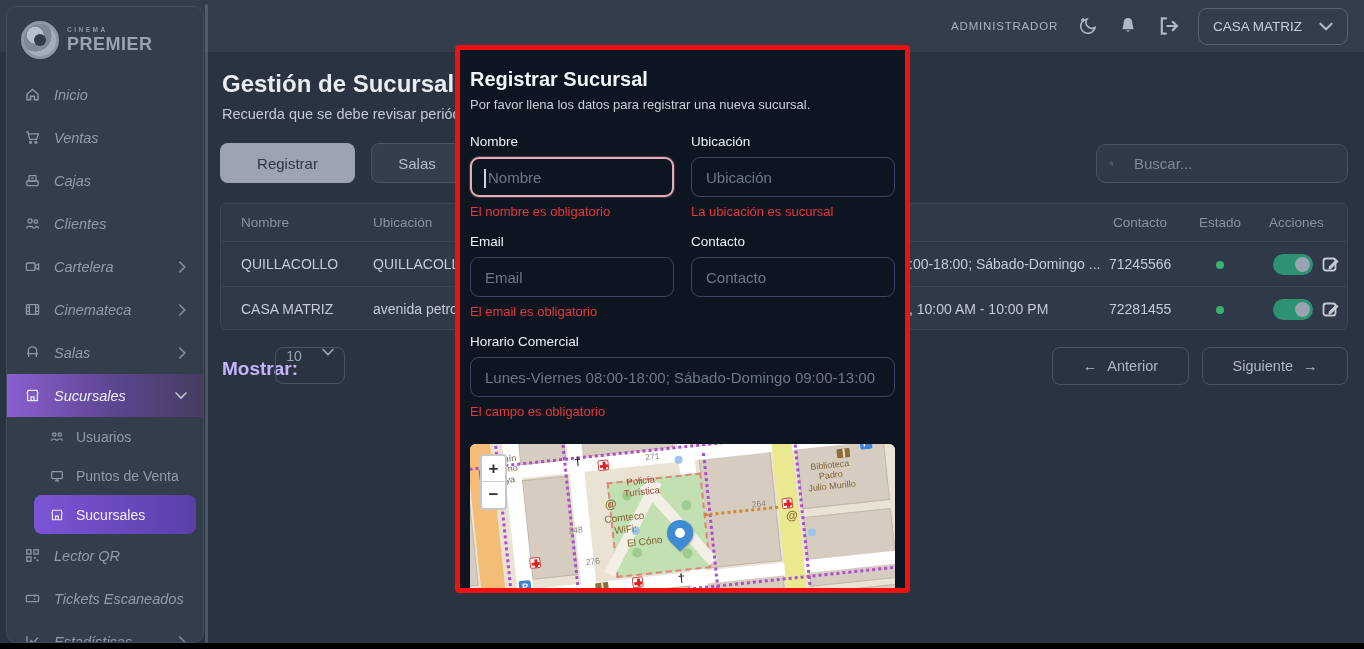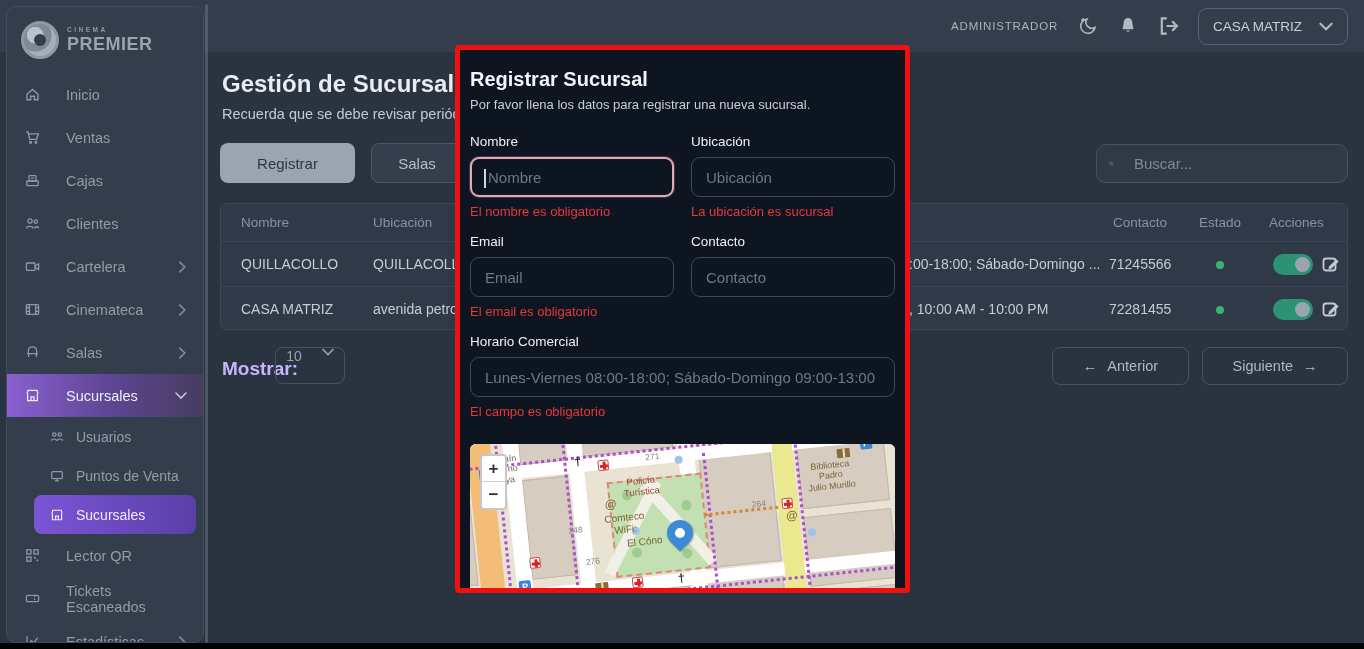--- a/index.html
+++ b/index.html
@@ -23,21 +23,21 @@
   .sidebar { position:absolute; left:6px; top:6px; width:198px; height:637px; background:#333d4c;
     border:1px solid #414c5c; border-radius:10px; z-index:5; overflow:hidden; }
   .brand { display:flex; align-items:center; gap:8px; padding:14px 0 6px 14px; }
   .brand-disc { width:38px; height:38px; border-radius:50%;
     background:radial-gradient(circle at 35% 35%, #b9c1cc 0 28%, #7f8a99 29% 55%, #a6aeb9 56% 100%);
     border:3px solid #8f99a6; position:relative; }
   .brand-disc::after { content:""; position:absolute; left:10px; top:10px; width:12px; height:12px; border-radius:50%; background:#333d4c; }
   .brand-cinema { font-size:6.5px; letter-spacing:2.5px; color:#8f99a6; font-weight:bold; }
   .brand-premier { font-size:18px; font-weight:bold; color:#9aa4b1; letter-spacing:.5px; margin-top:1px; }
   .nav { margin-top:8px; }
-  .nav-item { height:43px; display:flex; align-items:center; gap:26px; padding:0 16px 0 18px; color:#929ca9; font-size:14.5px; cursor:pointer; }
+  .nav-item { height:43px; display:flex; align-items:center; gap:14px; padding:0 16px 0 18px; color:#929ca9; font-size:14.5px; cursor:pointer;font-style:italic; }
   .nav-item .lbl { flex:1; }
   .nav-item.active { background:linear-gradient(90deg,#8a5fd0 0%, #5c4590 55%, #463d60 100%); color:#eceff4; }
   .subnav { }
   .sub-item { height:39px; margin:0 7px 0 27px; display:flex; align-items:center; gap:12px; padding:0 10px 0 16px;
     color:#929ca9; font-size:14px; border-radius:8px; cursor:pointer; }
   .sub-item.active { background:linear-gradient(90deg,#7b55d6,#5a3fa8); color:#f0ecfa; }
   .chev { opacity:.85; }
 
   .divider-strip { position:absolute; left:205px; top:4px; width:3px; height:639px; background:#6e7a8a; opacity:.5; border-radius:2px; z-index:6; }
   .bottombar { position:absolute; left:0; top:643px; width:1364px; height:6px; background:#000; z-index:99; }

